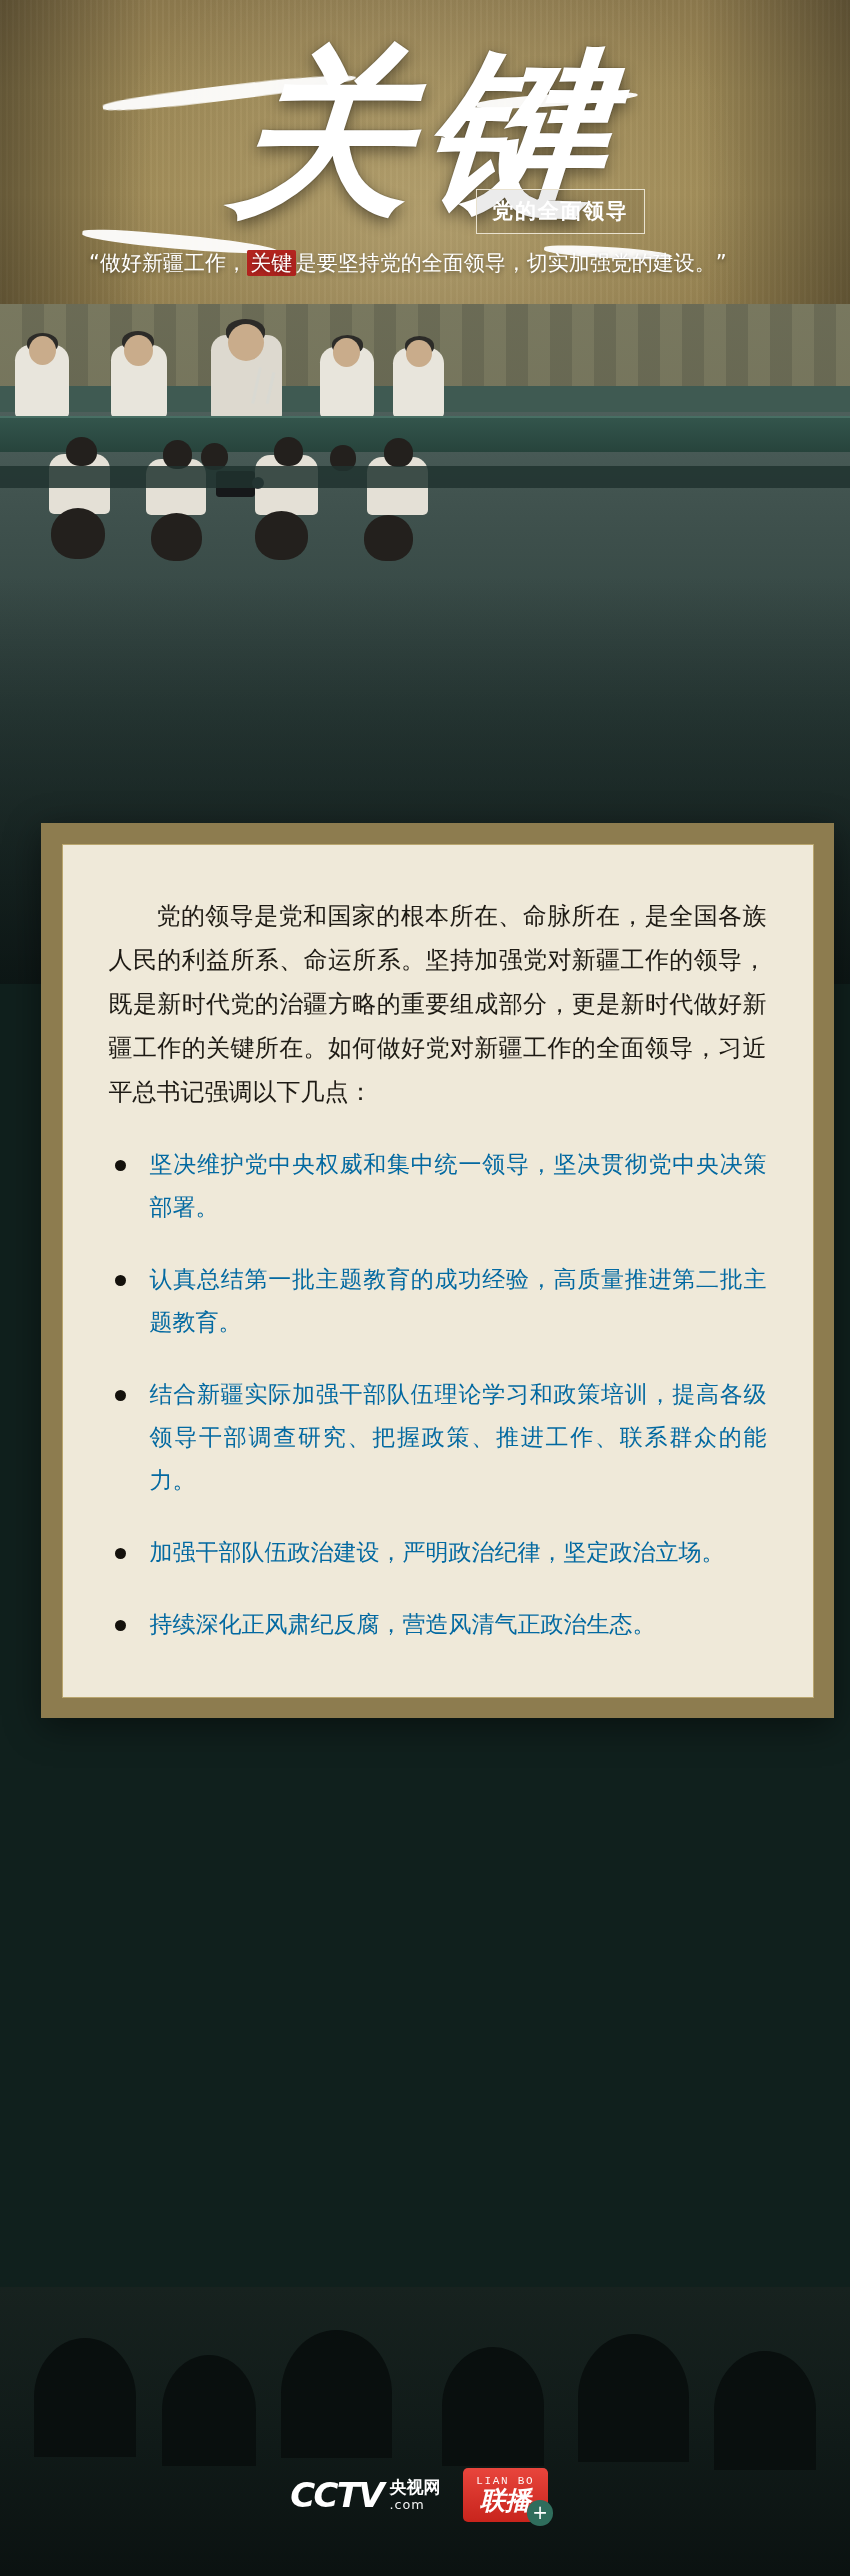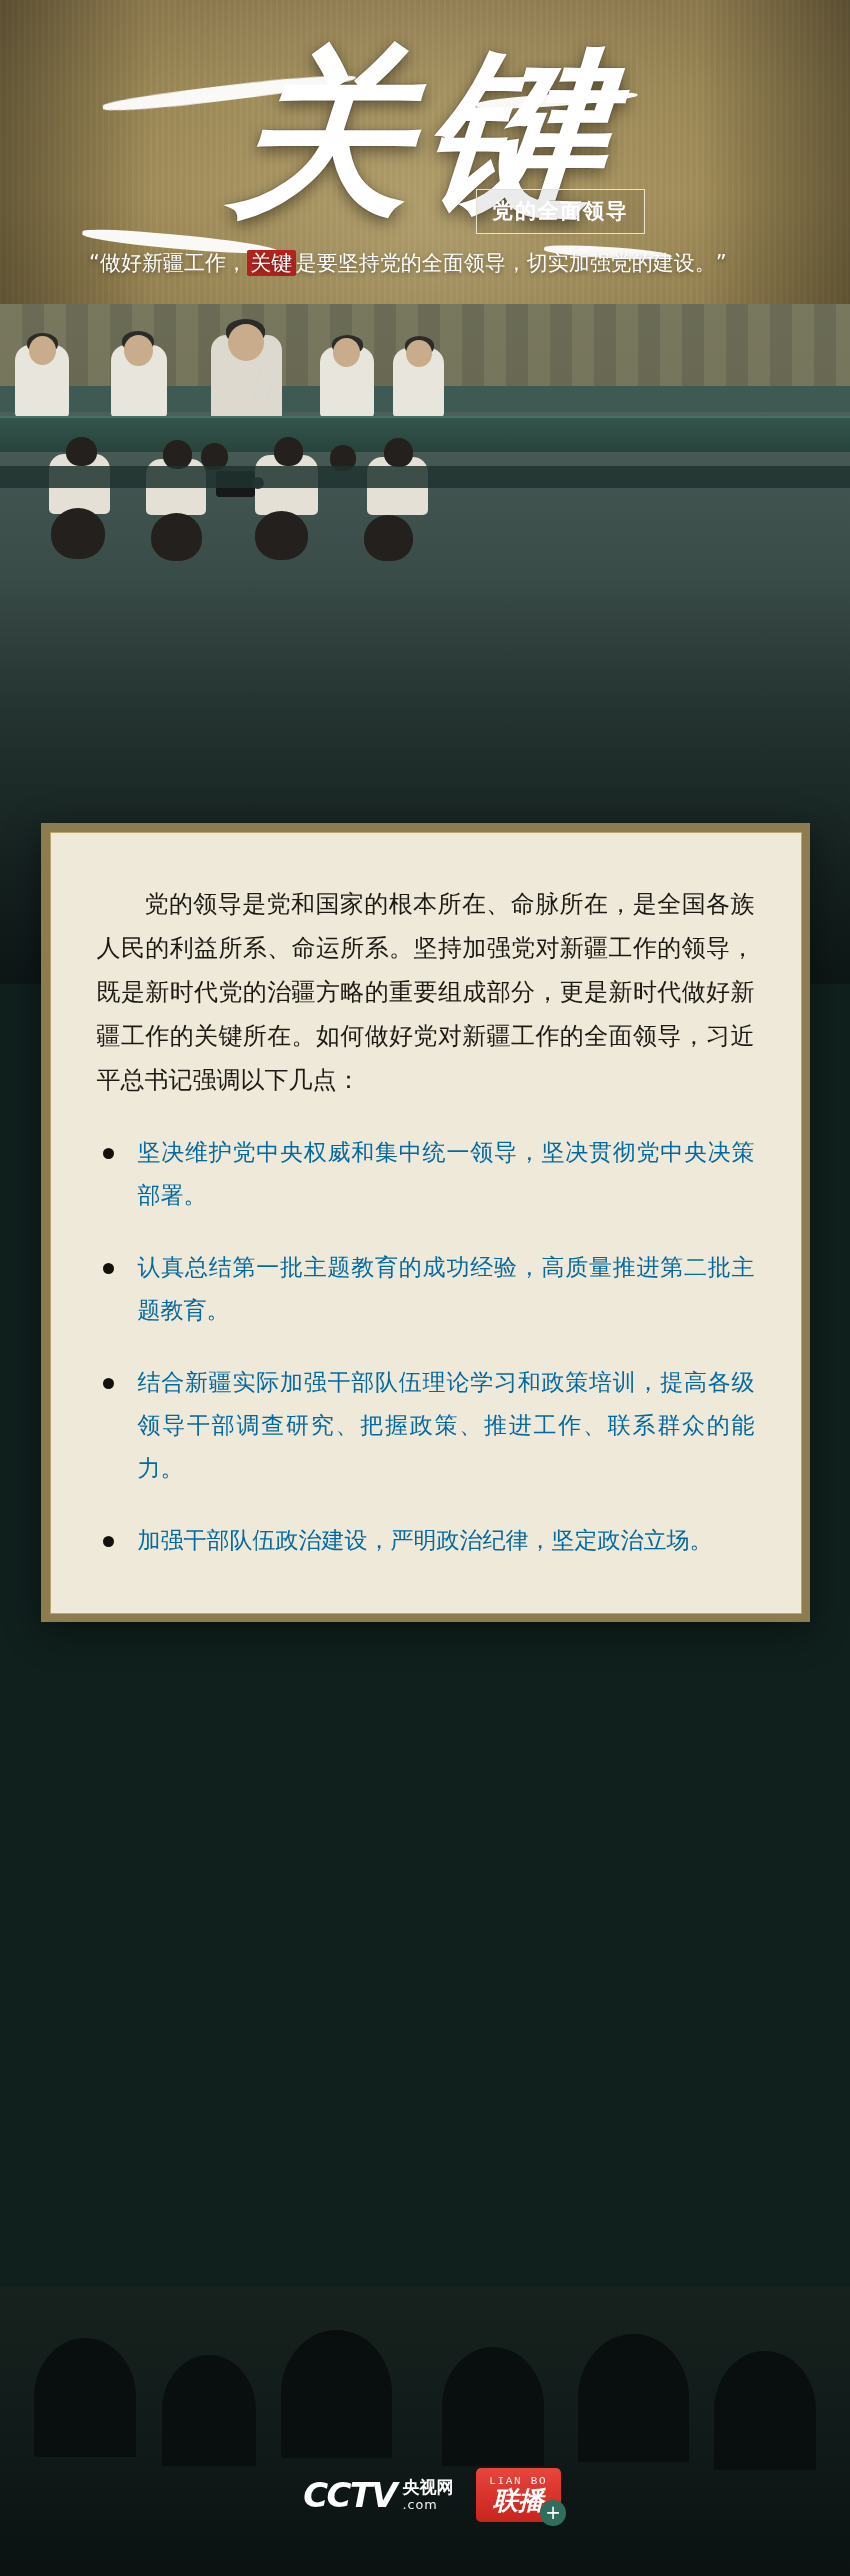--- a/index.html
+++ b/index.html
@@ -177,21 +177,21 @@
     background: #23201d;
     border-radius: 50% 50% 45% 45%;
   }
 
   
   .card {
     position: absolute;
     left: 41px;
     top: 823px;
     width: 769px;
-    padding: 0;
+    padding: 12px;
     background: #8d7c4f;
     box-shadow: 0 8.5px 34px rgba(0,0,0,0.45);
   }
   .card-inner {
     margin: 8.5px;
     border: 1.7px solid #b9a66f;
     background: #efe9d9;
     padding: 49px 46px 51px 46px;
   }
   .card p.lead {
@@ -250,21 +250,20 @@
   .footer {
     position: absolute;
     left: 0;
     top: 2448px;
     width: 838px;
     height: 94px;
     display: flex;
     align-items: center;
     justify-content: center;
     gap: 22px;
-    margin-left: 13px;
   }
   .cctv-logo {
     display: flex;
     align-items: center;
     gap: 6.8px;
     color: #ffffff;
   }
   .cctv-mark {
     font-family: "DejaVu Sans", sans-serif;
     font-weight: 700;
@@ -407,20 +406,21 @@
   </div>
 
   <div class="card">
     <div class="card-inner">
       <p class="lead">党的领导是党和国家的根本所在、命脉所在，是全国各族人民的利益所系、命运所系。坚持加强党对新疆工作的领导，既是新时代党的治疆方略的重要组成部分，更是新时代做好新疆工作的关键所在。如何做好党对新疆工作的全面领导，习近平总书记强调以下几点：</p>
       <ul class="points">
         <li>坚决维护党中央权威和集中统一领导，坚决贯彻党中央决策部署。</li>
         <li>认真总结第一批主题教育的成功经验，高质量推进第二批主题教育。</li>
         <li>结合新疆实际加强干部队伍理论学习和政策培训，提高各级领导干部调查研究、把握政策、推进工作、联系群众的能力。</li>
         <li>加强干部队伍政治建设，严明政治纪律，坚定政治立场。</li>
+        <li>持续深化正风肃纪反腐，营造风清气正政治生态。</li>
       </ul>
     </div>
   </div>
 
   <div class="bottom-band">
     <div class="silh" style="left:34px;  top:51px;  width:102px; height:119px;"></div>
     <div class="silh" style="left:162px; top:68px;  width:94px; height:111px;"></div>
     <div class="silh" style="left:281px; top:43px;  width:111px; height:128px;"></div>
     <div class="silh" style="left:442px; top:60px;  width:102px; height:119px;"></div>
     <div class="silh" style="left:578px; top:47px;  width:111px; height:128px;"></div>

